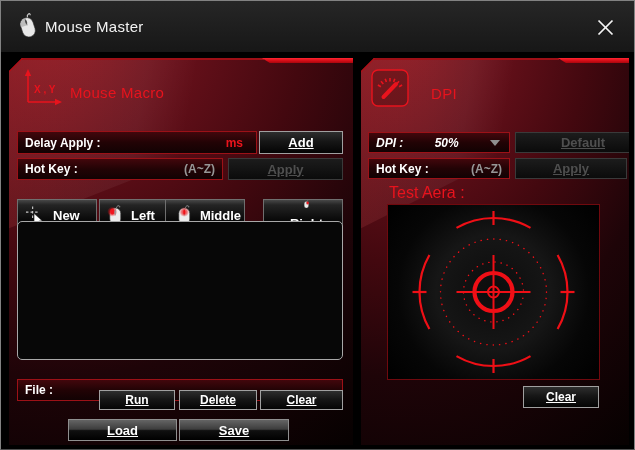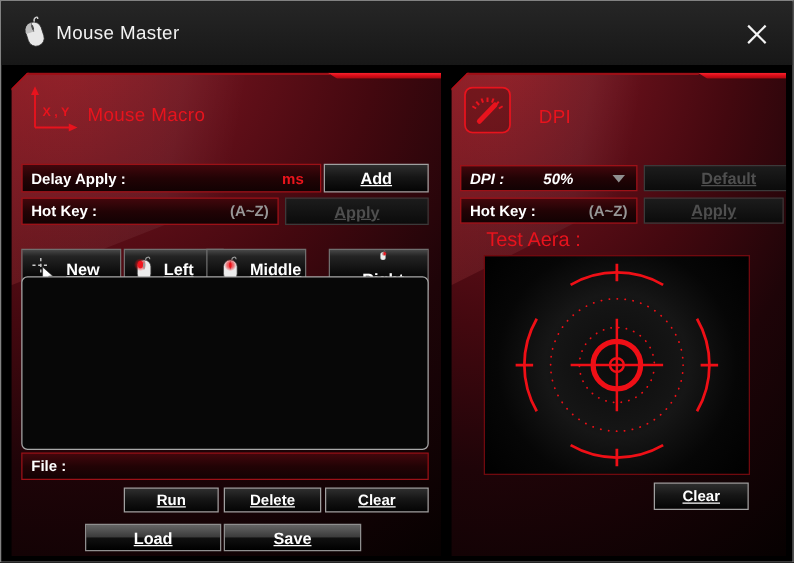--- a/index.html
+++ b/index.html
@@ -203,21 +203,21 @@
         <line x1="8.75" y1="4.3" x2="8.75" y2="12" stroke="#8d8d8d" stroke-width="0.8"></line>
         <circle cx="11.9" cy="8" r="5.4" fill="url(#glowRed)"></circle>
         <ellipse cx="11.9" cy="7.8" rx="2.3" ry="3.2" fill="#ef1018" opacity="0.9"></ellipse>
         <rect x="7.9" y="6.5" width="1.7" height="4" rx="0.85" fill="#9a9a9a"></rect>
       </svg>
       <span>Right</span>
     </div>
 
     <div class="list-box" style="left:8px;top:163px;width:326px;height:139px;"></div>
 
-    <div class="field" style="left:8px;top:304px;width:326px;height:22px;">
+    <div class="field" style="left:8px;top:321px;width:326px;height:22px;">
       <span class="lbl">File :</span>
       <input type="text" value="" style="">
     </div>
 
     <div class="btn" style="left:90px;top:332px;width:76px;height:20px;font-size:12px;">Run</div>
     <div class="btn" style="left:170px;top:332px;width:78px;height:20px;font-size:12px;">Delete</div>
     <div class="btn" style="left:251px;top:332px;width:83px;height:20px;font-size:12px;">Clear</div>
 
     <div class="btn duo" style="left:59px;top:361px;width:109px;height:22px;text-align:right;">Load</div>
     <div class="btn duo" style="left:170px;top:361px;width:110px;height:22px;">Save</div>

